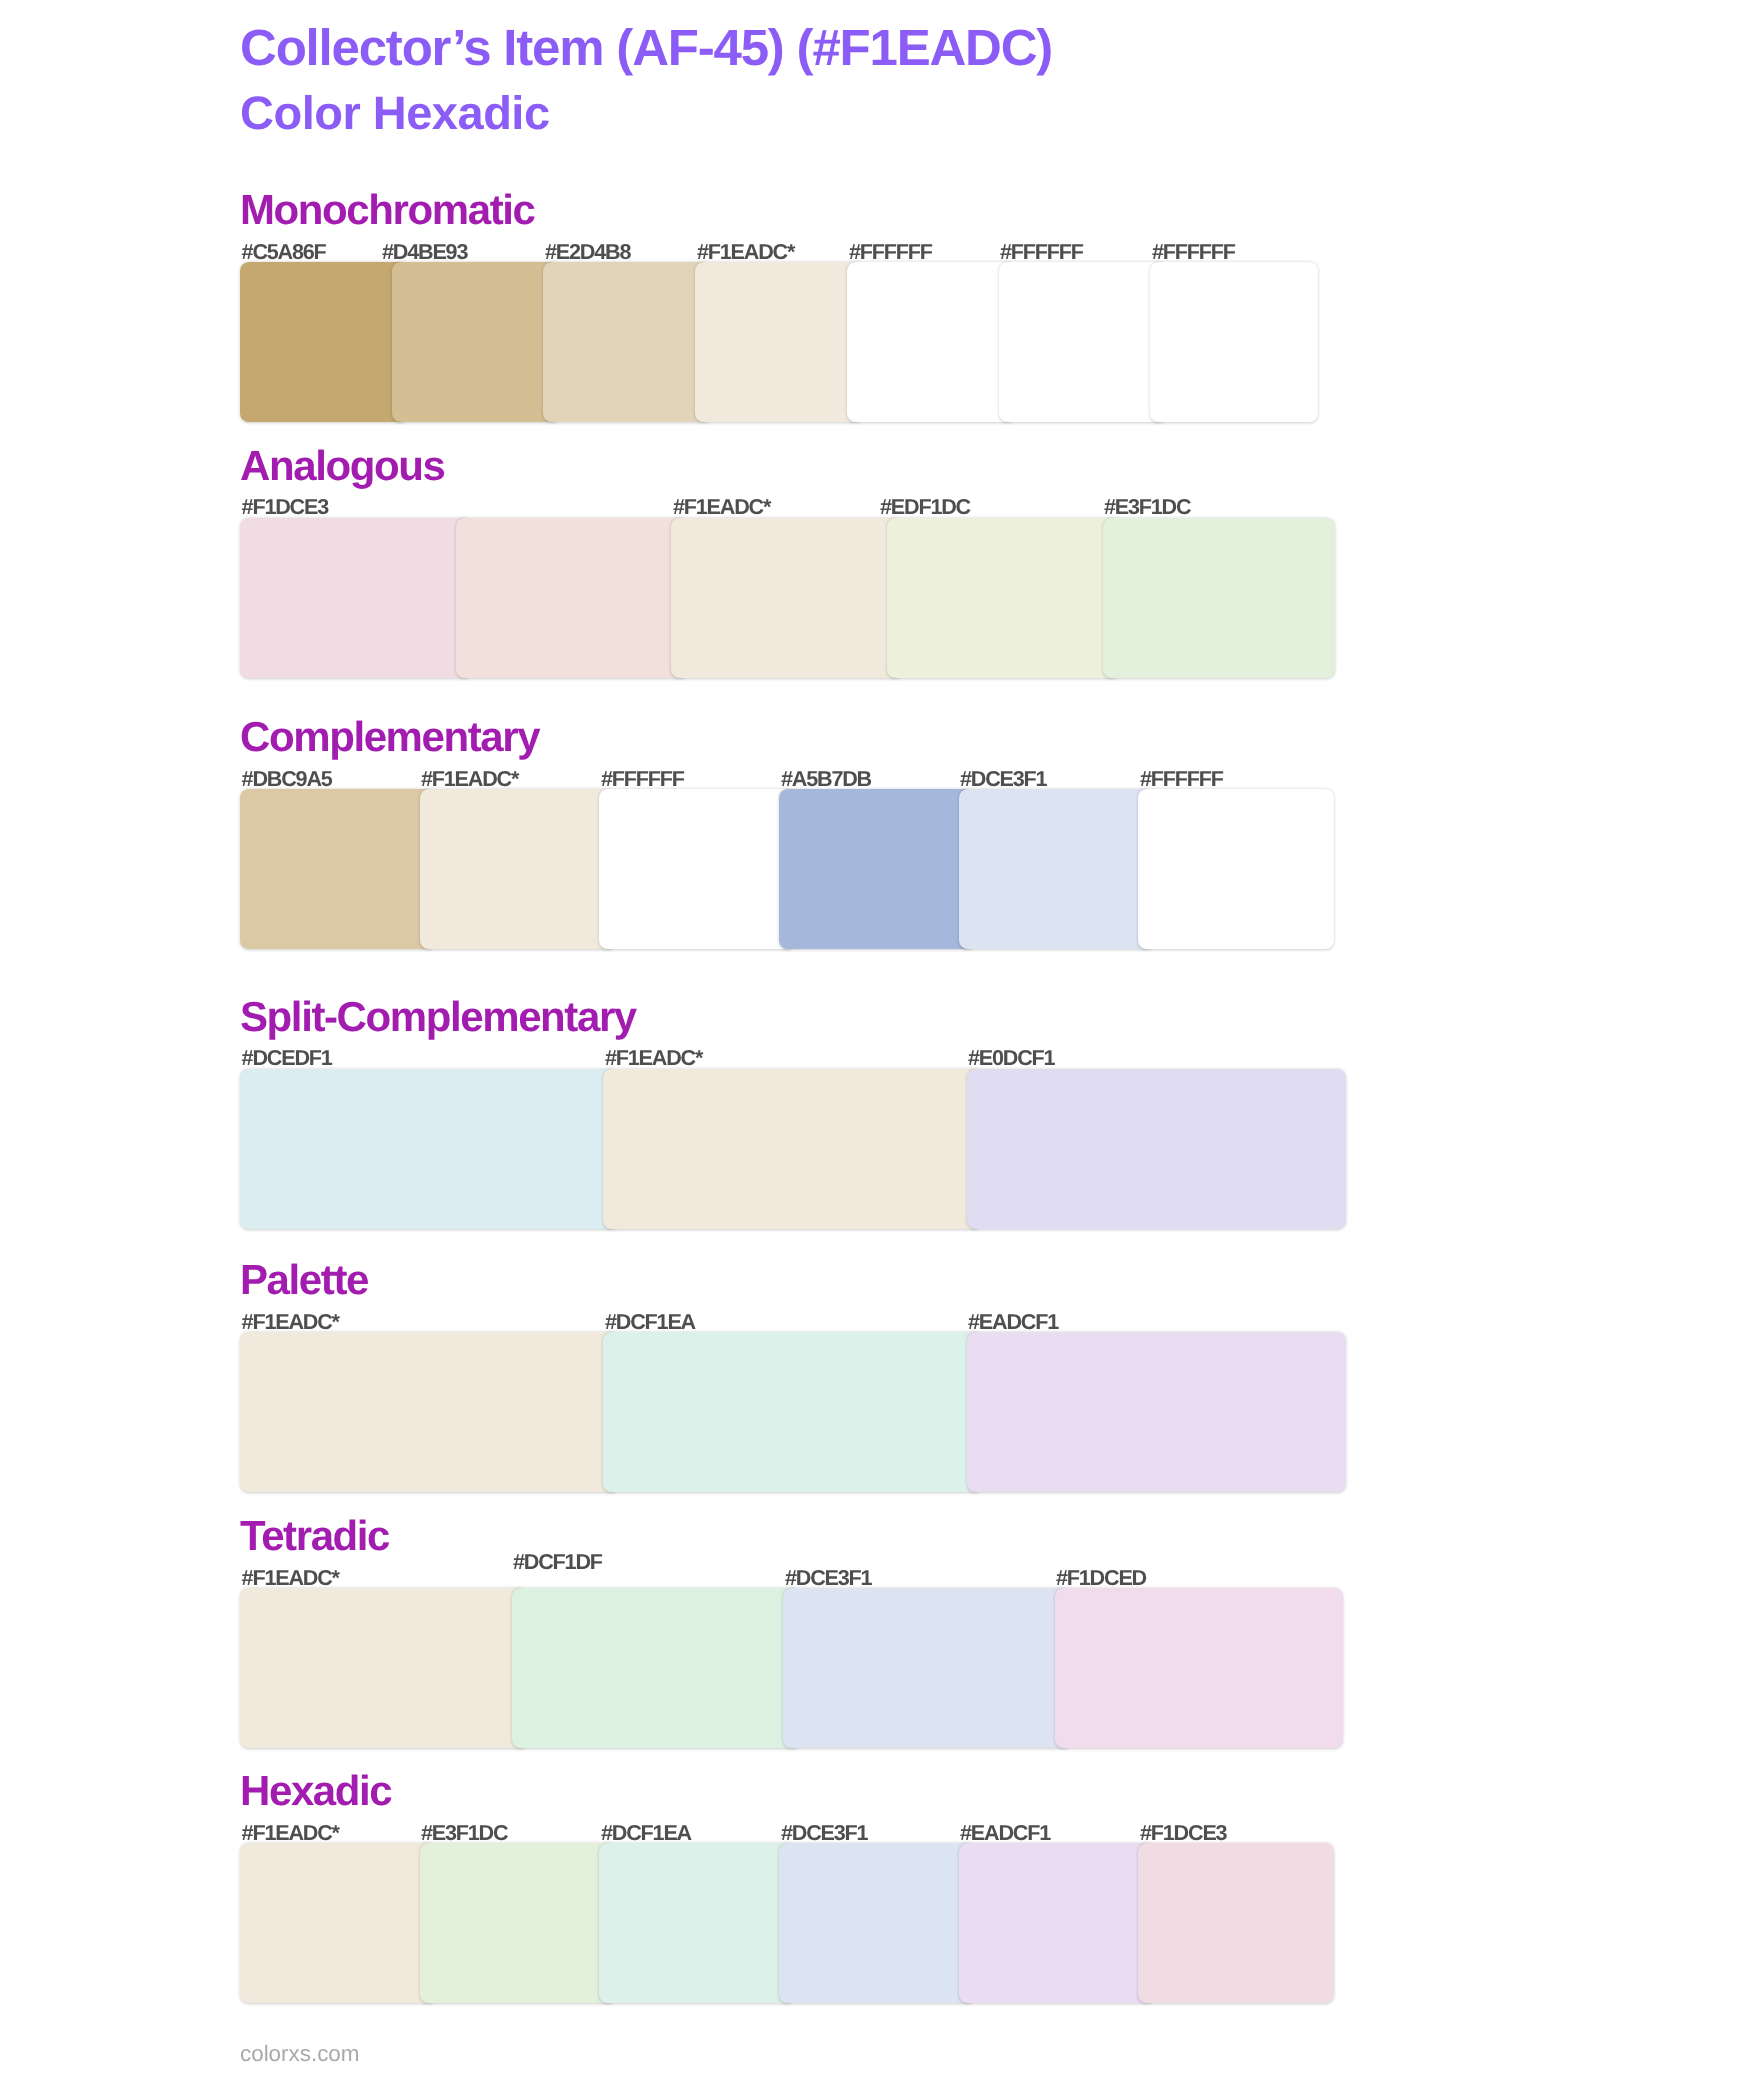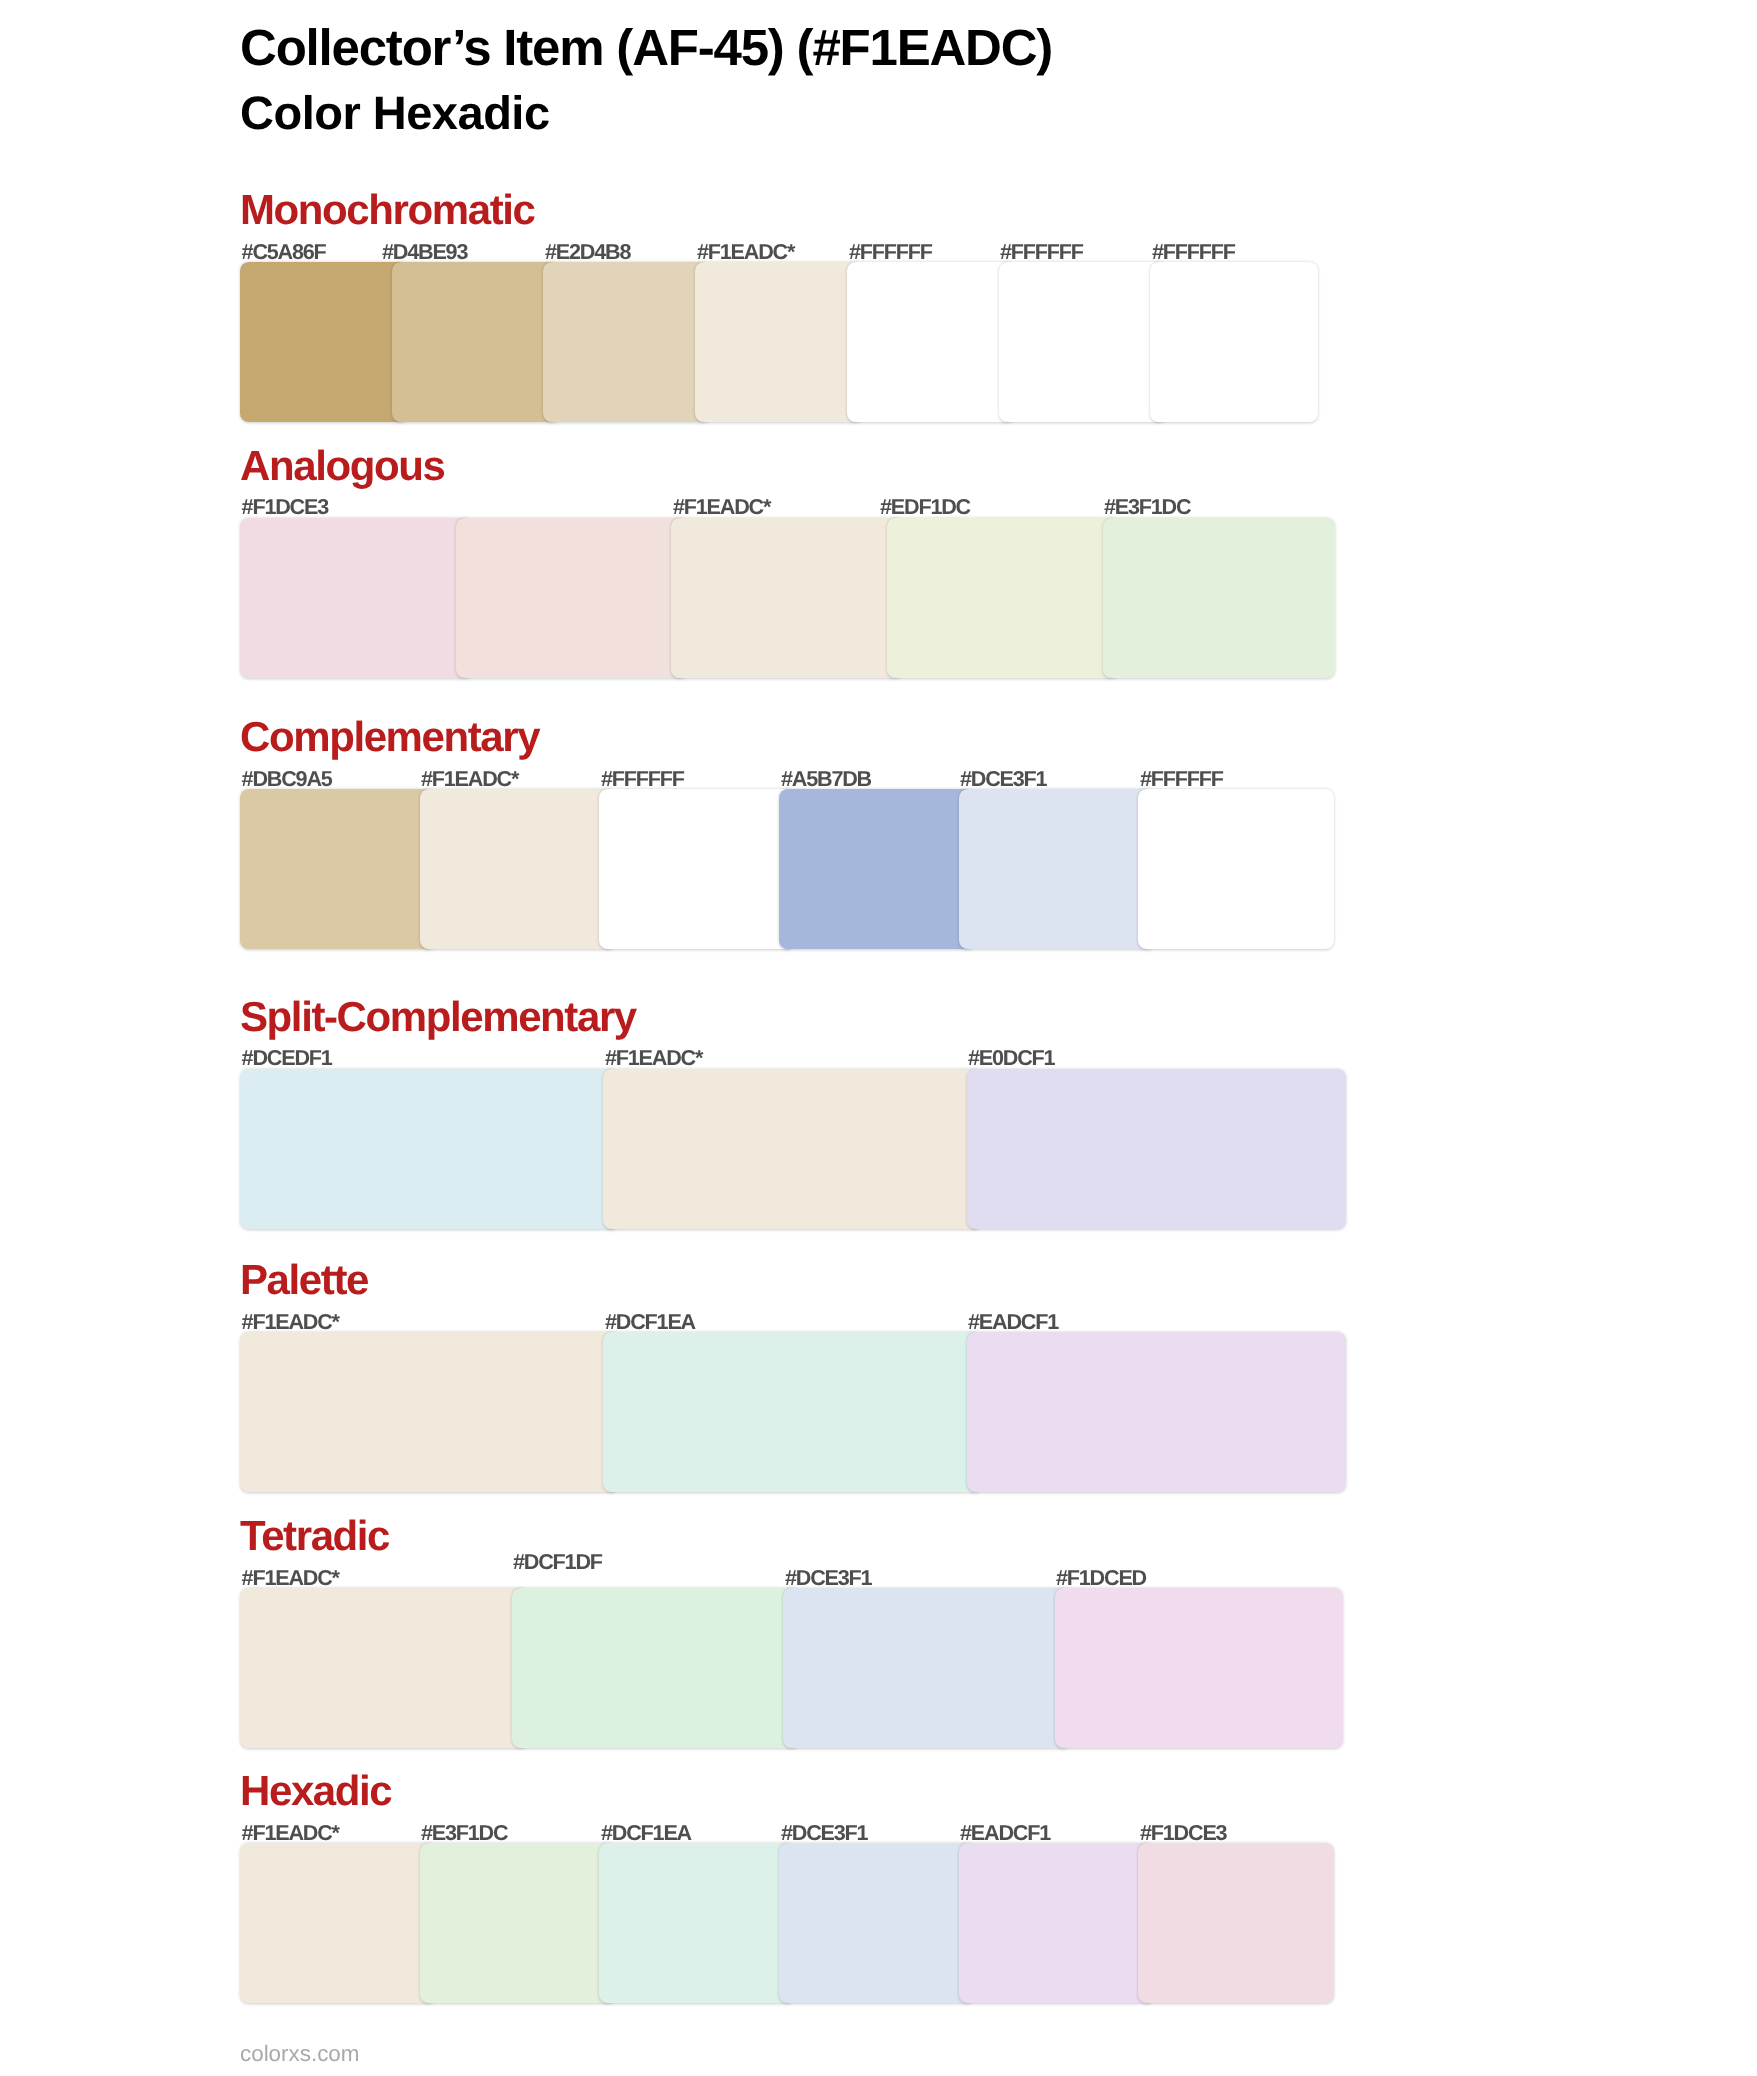--- a/index.html
+++ b/index.html
@@ -7,29 +7,29 @@
   body{
     width:1757px;height:2077px;background:#ffffff;
     font-family:"Liberation Sans",sans-serif;
     -webkit-font-smoothing:antialiased;
   }
   *{-webkit-font-smoothing:antialiased;text-rendering:geometricPrecision;}
   .page{position:relative;width:1757px;height:2077px;overflow:hidden;background:#fff;}
 
   .title-l1,.title-l2{
     position:absolute;left:240px;
-    font-weight:bold;color:#000000;
+    font-weight:bold;color:#8b5cf6;
     white-space:nowrap;
   }
   .title-l1{font-size:51px;letter-spacing:-1.2px;top:17.6px;}
   .title-l2{font-size:47px;letter-spacing:-0.5px;top:85px;}
 
   .sec-head{
     position:absolute;left:0px;
-    font-size:42px;font-weight:bold;color:#b91c1c;
+    font-size:42px;font-weight:bold;color:#a21caf;
     letter-spacing:-1.4px;white-space:nowrap;
   }
   .lab{
     position:absolute;font-size:21.6px;font-weight:bold;
     color:#4e4e4e;white-space:nowrap;letter-spacing:-1.2px;
   }
   .sw{
     position:absolute;border-radius:8.8px;
     box-shadow:0 0.8px 3.2px rgba(0,0,0,0.2);
   }

